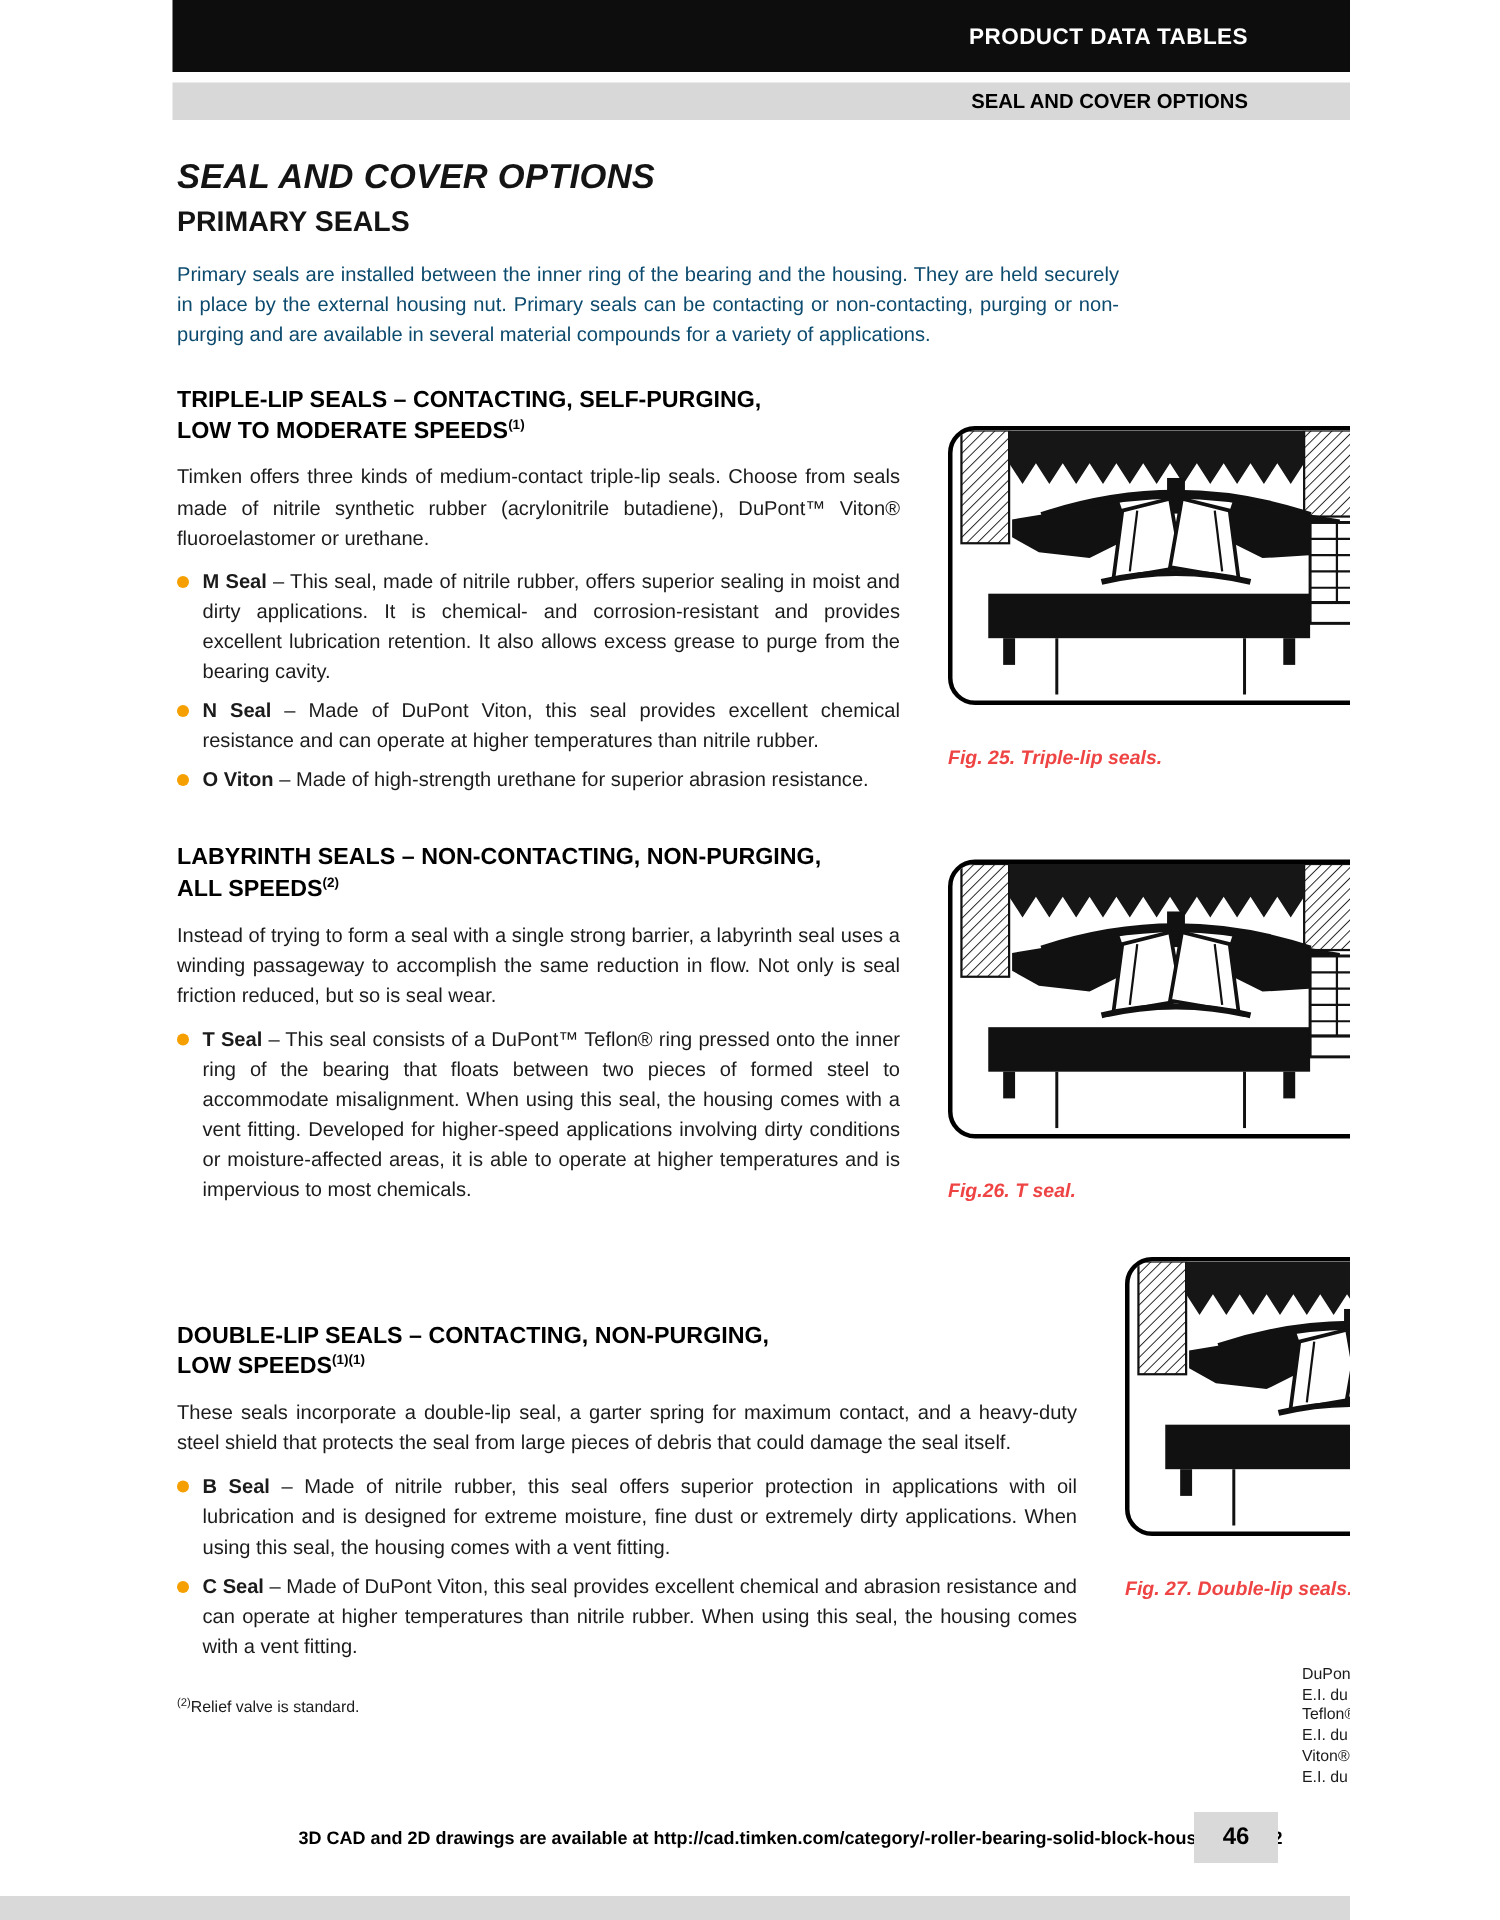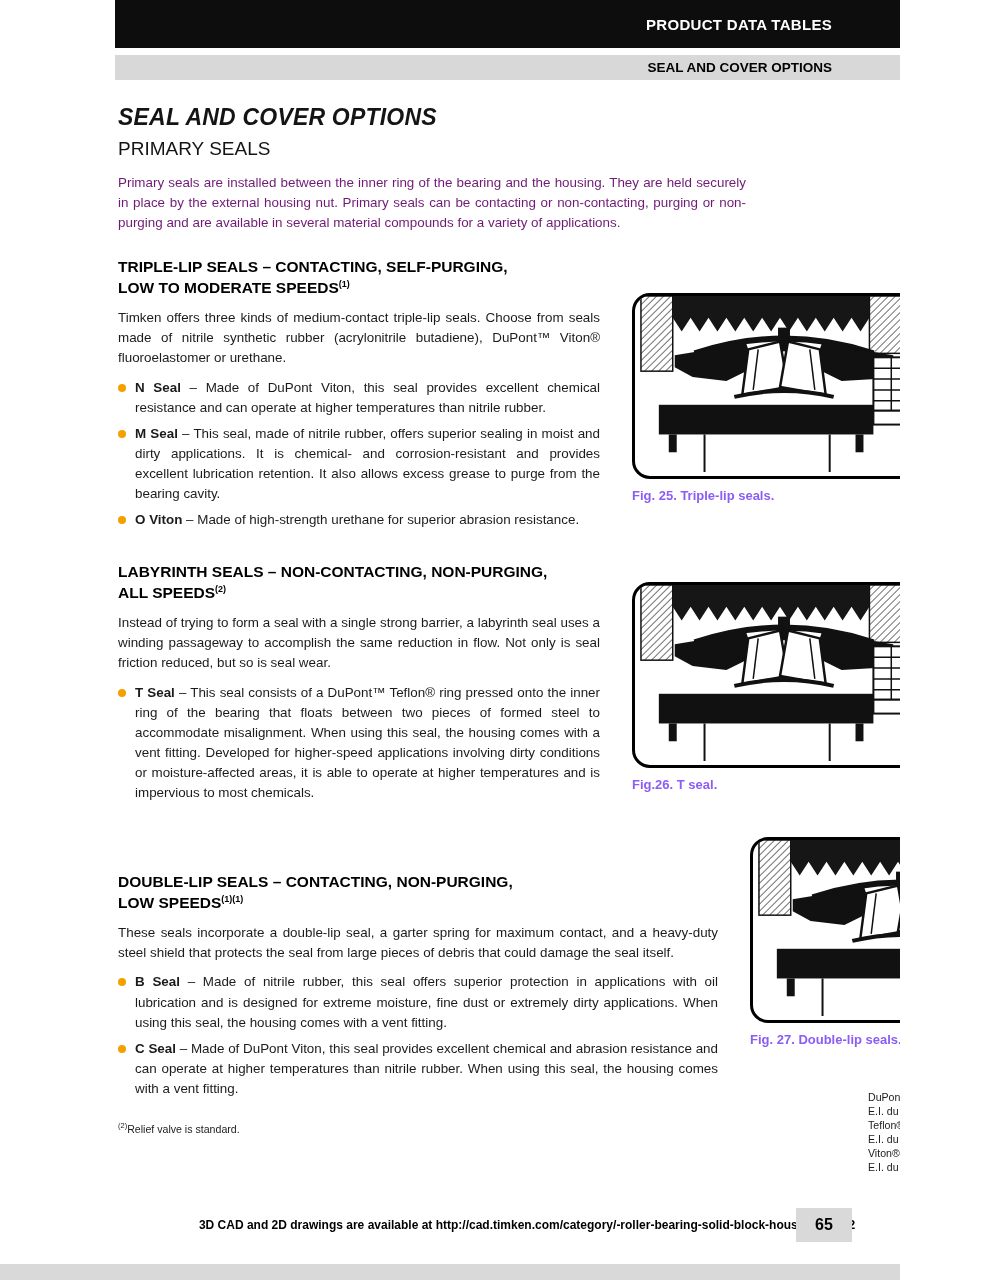--- a/index.html
+++ b/index.html
@@ -21,24 +21,24 @@
   .bar-gray {
     position:absolute; left:115px; right:0; top:55px; height:25px;
     background:#d8d8d8; color:#000;
     display:flex; align-items:center; justify-content:flex-end;
     padding-right:68px; font-weight:bold; font-size:13.5px;
   }
 
   
   .content { position:absolute; left:118px; top:104px; width:820px; }
   h1.doc-title { font-size:23px; font-style:italic; font-weight:bold; letter-spacing:.2px; }
-  h2.doc-subtitle { font-size:19px; font-weight:normal; margin-top:7px; }
+  h2.doc-subtitle { font-size:19px; font-weight:bold; margin-top:7px; }
   p.intro {
     width:628px; margin:13px 0 24px; font-size:13.4px; line-height:1.5;
-    text-align:justify; color:#701a75;
+    text-align:justify; color:#0c4a6e;
   }
 
   .row { display:flex; align-items:center; margin-bottom:26px; }
   .text-col { flex:0 0 482px; }
   .fig-col { margin-left:32px; width:306px; padding-top:2px; }
 
   h3.sec-heading { font-size:15.5px; font-weight:bold; line-height:1.32; color:#000; }
   h3.sec-heading sup { font-size:9px; }
   p.sec-body { margin-top:10px; font-size:13.4px; line-height:1.5; text-align:justify; color:#1b1b1b; }
 
@@ -50,21 +50,21 @@
   ul.bullets .dot {
     position:absolute; left:0; top:6px; width:8px; height:8px;
     border-radius:50%; background:#f5a000; display:block;
   }
 
   .fig-box {
     width:304px; height:186px; background:#fff;
     border:3px solid #000; border-radius:18px; overflow:hidden;
   }
   .fig-box svg { display:block; width:100%; height:100%; }
-  .fig-caption { margin-top:9px; font-size:13px; font-weight:bold; color:#8b5cf6; }
+  .fig-caption { margin-top:27px; font-size:13px; font-weight:bold; color:#ef4444;font-style:italic; }
 
   .footnotes { width:600px; margin-top:22px; font-size:10.6px; line-height:1.45; color:#1b1b1b; }
   .footnotes p { margin-bottom:1px; }
   .footnotes sup { font-size:7.5px; }
 
   .trademarks { margin:44px 0 0 118px; width:188px; font-size:10.6px; line-height:1.32; color:#1b1b1b; }
 
   
   .footer-note {
     position:absolute; left:118px; top:1218px; width:818px;
@@ -98,25 +98,25 @@
     <section class="row">
       <div class="text-col">
         <h3 class="sec-heading">
           <span>TRIPLE-LIP SEALS – CONTACTING, SELF-PURGING,</span><br>
           <span>LOW TO MODERATE SPEEDS</span><sup>(1)</sup>
         </h3>
         <p class="sec-body">Timken offers three kinds of medium-contact triple-lip seals. Choose from seals made of nitrile synthetic rubber (acrylonitrile butadiene), DuPont™ Viton® fluoroelastomer or urethane.</p>
         <ul class="bullets">
           <li>
             <span class="dot"></span>
+            <span class="li-text"><b>M Seal</b><span> – This seal, made of nitrile rubber, offers superior sealing in moist and dirty applications. It is chemical- and corrosion-resistant and provides excellent lubrication retention. It also allows excess grease to purge from the bearing cavity.</span></span>
+          </li>
+          <li>
+            <span class="dot"></span>
             <span class="li-text"><b>N Seal</b><span> – Made of DuPont Viton, this seal provides excellent chemical resistance and can operate at higher temperatures than nitrile rubber.</span></span>
-          </li>
-          <li>
-            <span class="dot"></span>
-            <span class="li-text"><b>M Seal</b><span> – This seal, made of nitrile rubber, offers superior sealing in moist and dirty applications. It is chemical- and corrosion-resistant and provides excellent lubrication retention. It also allows excess grease to purge from the bearing cavity.</span></span>
           </li>
           <li>
             <span class="dot"></span>
             <span class="li-text"><b>O Viton</b><span> – Made of high-strength urethane for superior abrasion resistance.</span></span>
           </li>
         </ul>
       </div>
       <div class="fig-col">
         <figure>
           <div class="fig-box">
@@ -279,17 +279,17 @@
         </div>
       </div>
     </section>
 
   </div>
 
   <div class="footer-note">
     <span>3D CAD and 2D drawings are available at </span><span>http://cad.timken.com/category/-roller-bearing-solid-block-housed-units-2</span>
   </div>
   <div class="page-num-chip">
-    <span>65</span>
+    <span>46</span>
   </div>
   <div class="bottom-strip"></div>
 
 </div>
 
 </body></html>

